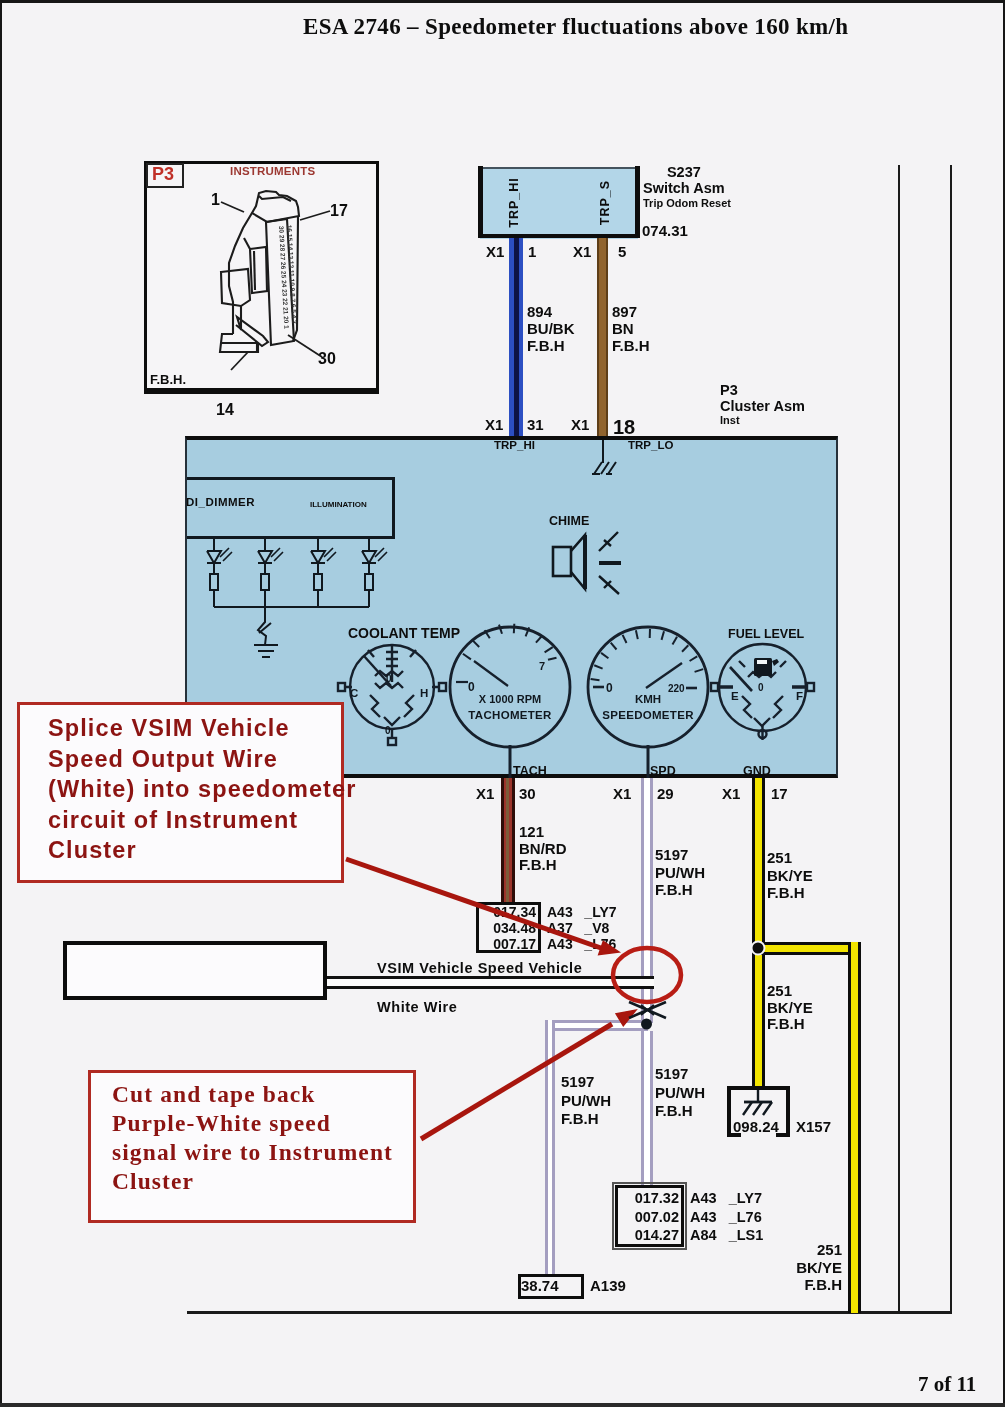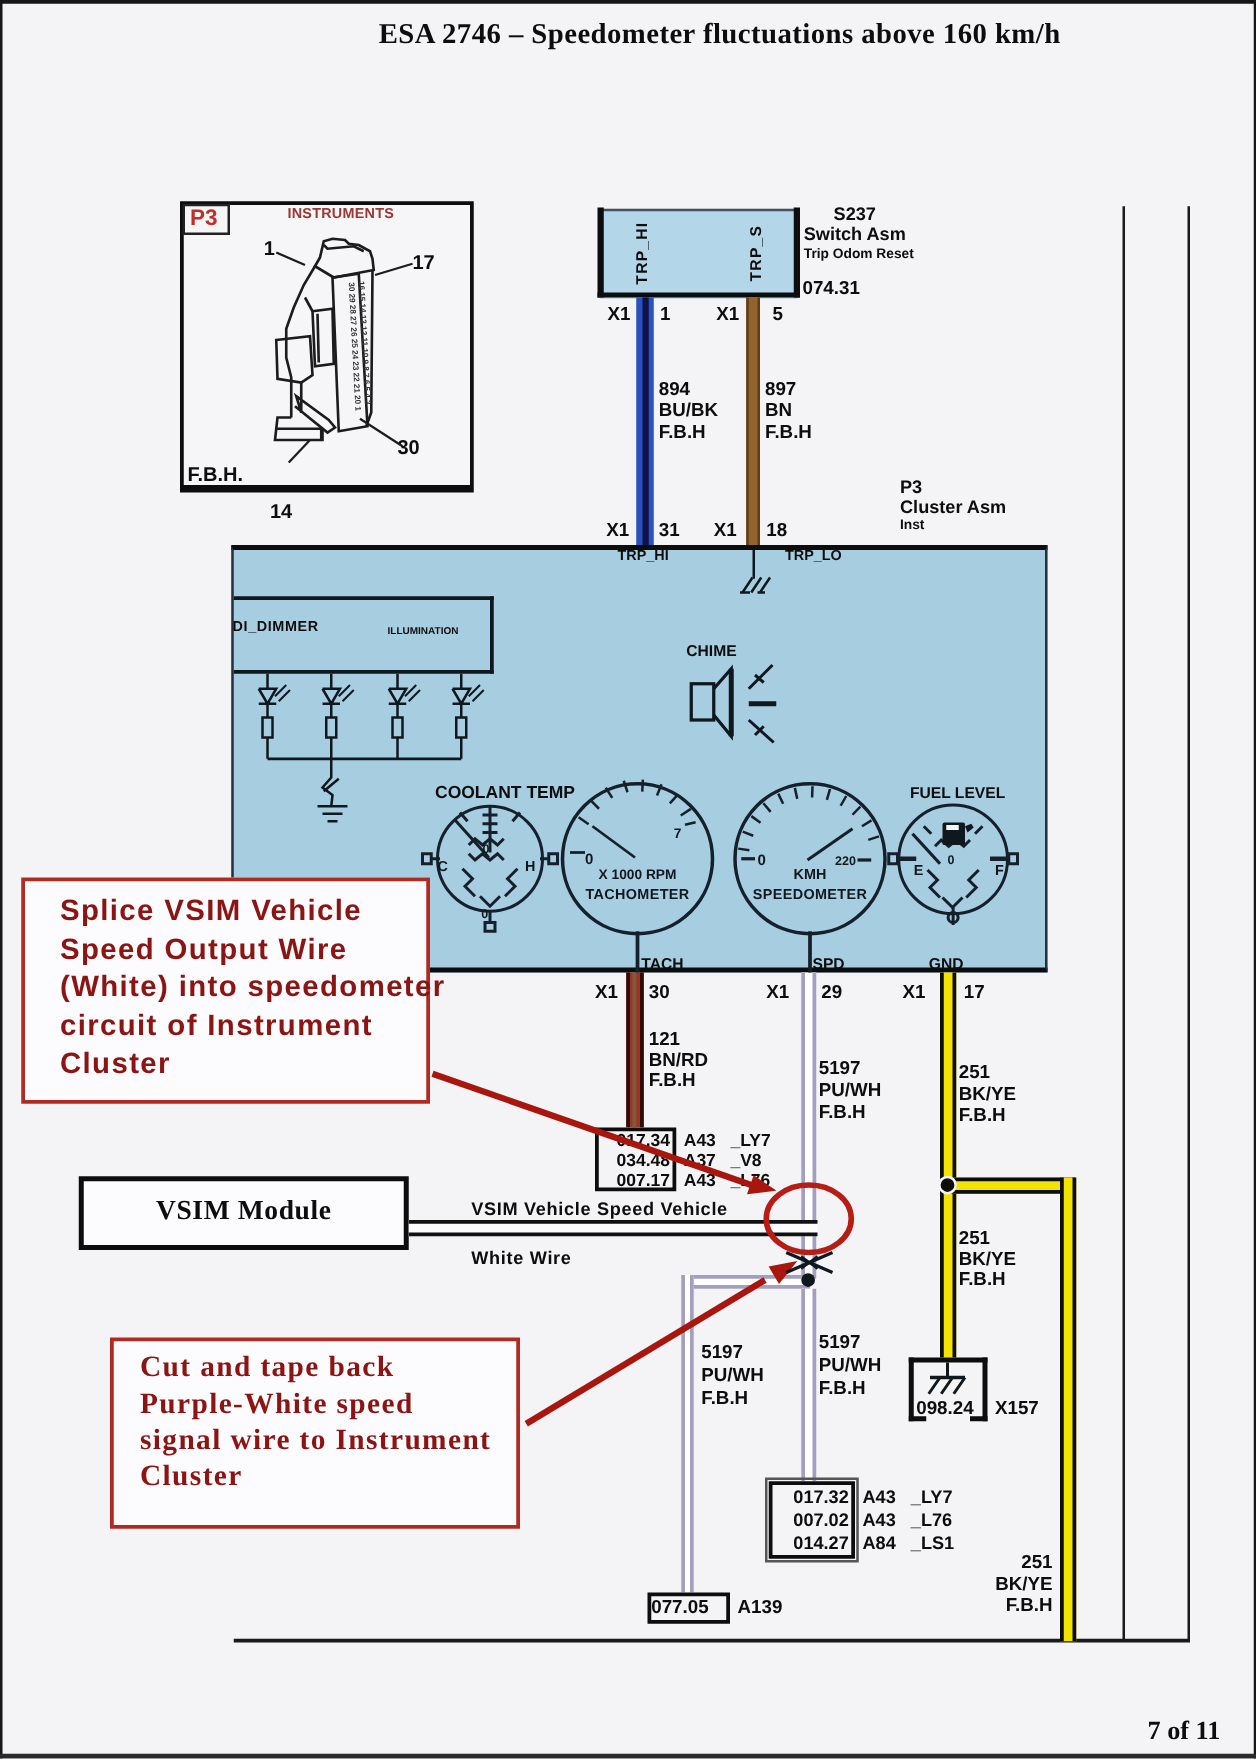--- a/index.html
+++ b/index.html
@@ -63,21 +63,21 @@
 <div class="abs" style="left:597px;top:238px;width:11px;height:198px;background:#91642e;border-left:2px solid #5e3e18;border-right:2px solid #5e3e18;box-sizing:border-box;"></div>
 
 <div class="lbl" style="left:527px;top:303px;font-size:15px;line-height:17px;">894<br>BU/BK<br>F.B.H</div>
 
 <div class="lbl" style="left:612px;top:303px;font-size:15px;line-height:17px;">897<br>BN<br>F.B.H</div>
 
 <div class="lbl" style="left:485px;top:416px;font-size:15px;">X1</div>
 <div class="lbl" style="left:527px;top:416px;font-size:15px;">31</div>
 
 <div class="lbl" style="left:571px;top:416px;font-size:15px;">X1</div>
-<div class="lbl" style="left:613px;top:416px;font-size:15px;">18</div>
+<div class="lbl" style="left:613px;top:416px;font-size:20px;">18</div>
 
 <div class="lbl" style="left:720px;top:382px;font-size:14.5px;line-height:16px;">P3<br>Cluster Asm</div>
 <div class="lbl" style="left:720px;top:414px;font-size:11px;">Inst</div>
 
 <div class="lbl" style="left:494px;top:439px;font-size:11.5px;">TRP_HI</div>
 
 <div class="lbl" style="left:607px;top:439px;font-size:11.5px;margin-left:21px;">TRP_LO</div>
 
 <div class="abs" style="left:187px;top:477px;width:208px;height:62px;border:3px solid #10181f;border-left:none;box-sizing:border-box;"></div>
 
@@ -124,21 +124,20 @@
 <div class="abs" style="left:848px;top:942px;width:13px;height:371px;background:#f2e400;border-left:3px solid #0d0d0d;border-right:3px solid #0d0d0d;box-sizing:border-box;"></div>
 
 <div class="lbl" style="left:767px;top:983px;font-size:15px;line-height:16.5px;">251<br>BK/YE<br>F.B.H</div>
 
 <div class="lbl" style="left:790px;top:1241px;font-size:15px;line-height:17.5px;text-align:right;width:52px;">251<br>BK/YE<br>F.B.H</div>
 
 <div class="abs" style="left:17px;top:702px;width:327px;height:181px;background:#fcfbfd;border:3px solid #b02a22;box-sizing:border-box;"></div>
 <div class="lbl" style="left:48px;top:713px;font-family:Liberation Sans, sans-serif;font-size:23.5px;letter-spacing:1.1px;line-height:30.5px;color:#8c1412;">Splice VSIM Vehicle<br>Speed Output Wire<br>(White) into speedometer<br>circuit of Instrument<br>Cluster</div>
 
 <div class="abs" style="left:63px;top:941px;width:264px;height:59px;background:#fcfbfd;border:4px solid #0d0d0d;box-sizing:border-box;"></div>
-<div class="lbl" style="left:63px;top:955px;width:264px;text-align:center;font-family:'Liberation Serif',serif;font-size:22px;letter-spacing:0.5px;">VSIM Module</div>
 
 <div class="abs" style="left:327px;top:976px;width:327px;height:13px;background:#fcfcfc;border-top:3px solid #111;border-bottom:3px solid #111;box-sizing:border-box;"></div>
 
 <div class="lbl" style="left:377px;top:960px;font-size:14.5px;letter-spacing:0.55px;">VSIM Vehicle Speed Vehicle</div>
 
 <div class="lbl" style="left:377px;top:999px;font-size:14.5px;letter-spacing:0.55px;">White Wire</div>
 
 <div class="abs" style="left:476px;top:902px;width:65px;height:51px;border:3px solid #0d0d0d;box-sizing:border-box;background:#f4f3f5;"></div>
 <div class="lbl" style="left:476px;top:905px;width:60px;font-size:14px;line-height:15.8px;text-align:right;">017.34<br>034.48<br>007.17</div>
 
@@ -156,42 +155,42 @@
 <div class="lbl" style="left:561px;top:1073px;font-size:15px;line-height:18.5px;">5197<br>PU/WH<br>F.B.H</div>
 
 <div class="lbl" style="left:655px;top:1065px;font-size:15px;line-height:18.5px;">5197<br>PU/WH<br>F.B.H</div>
 
 <div class="abs" style="left:615px;top:1185px;width:69px;height:62px;border:3px solid #0d0d0d;box-sizing:border-box;background:#f4f3f5;outline:2px solid #555;outline-offset:1px;"></div>
 <div class="lbl" style="left:615px;top:1189px;width:64px;font-size:14.5px;line-height:18.5px;text-align:right;">017.32<br>007.02<br>014.27</div>
 
 <div class="lbl" style="left:690px;top:1189px;font-size:14.5px;line-height:18.5px;">A43&nbsp;&nbsp;&nbsp;_LY7<br>A43&nbsp;&nbsp;&nbsp;_L76<br>A84&nbsp;&nbsp;&nbsp;_LS1</div>
 
 <div class="abs" style="left:518px;top:1274px;width:66px;height:25px;border:3px solid #0d0d0d;box-sizing:border-box;background:#f4f3f5;"></div>
-<div class="lbl" style="left:521px;top:1277px;font-size:15px;">077.05</div>
+<div class="lbl" style="left:521px;top:1277px;font-size:15px;">38.74</div>
 
 <div class="lbl" style="left:590px;top:1277px;font-size:15px;">A139</div>
 
 <div class="abs" style="left:727px;top:1086px;width:63px;height:51px;border:4px solid #0d0d0d;border-bottom:none;box-sizing:border-box;"></div>
 <div class="abs" style="left:727px;top:1133px;width:14px;height:4px;background:#0d0d0d;"></div>
 <div class="abs" style="left:776px;top:1133px;width:14px;height:4px;background:#0d0d0d;"></div>
 
 <div class="lbl" style="left:733px;top:1118px;font-size:15px;">098.24</div>
 
 <div class="lbl" style="left:796px;top:1118px;font-size:15px;">X157</div>
 
 <div class="lbl" style="left:918px;top:1372px;font-family:'Liberation Serif',serif;font-size:21px;">7 of 11</div>
 
 <div class="abs" style="left:144px;top:161px;width:235px;height:233px;background:#f6f5f7;border:3px solid #0d0d0d;border-bottom:6px solid #0d0d0d;box-sizing:border-box;"></div>
 
 <div class="abs" style="left:146px;top:163px;width:38px;height:25px;border:2px solid #222;box-sizing:border-box;"></div>
 <div class="lbl" style="left:152px;top:164px;font-size:18px;color:#c03028;">P3</div>
 
 <div class="lbl" style="left:230px;top:165px;font-size:11.5px;color:#9c3832;letter-spacing:0.2px;">INSTRUMENTS</div>
 
-<div class="lbl" style="left:150px;top:372px;font-size:16px;">F.B.H.</div>
+<div class="lbl" style="left:150px;top:372px;font-size:13px;">F.B.H.</div>
 
 <div class="lbl" style="left:211px;top:191px;font-size:16px;">1</div>
 
 <div class="lbl" style="left:330px;top:202px;font-size:16px;">17</div>
 
 <div class="lbl" style="left:318px;top:350px;font-size:16px;">30</div>
 
 <div class="lbl" style="left:216px;top:354px;font-size:16px;margin-top:47px;">14</div>
 
 <svg width="1005" height="1407" viewBox="0 0 1005 1407" fill="none">

